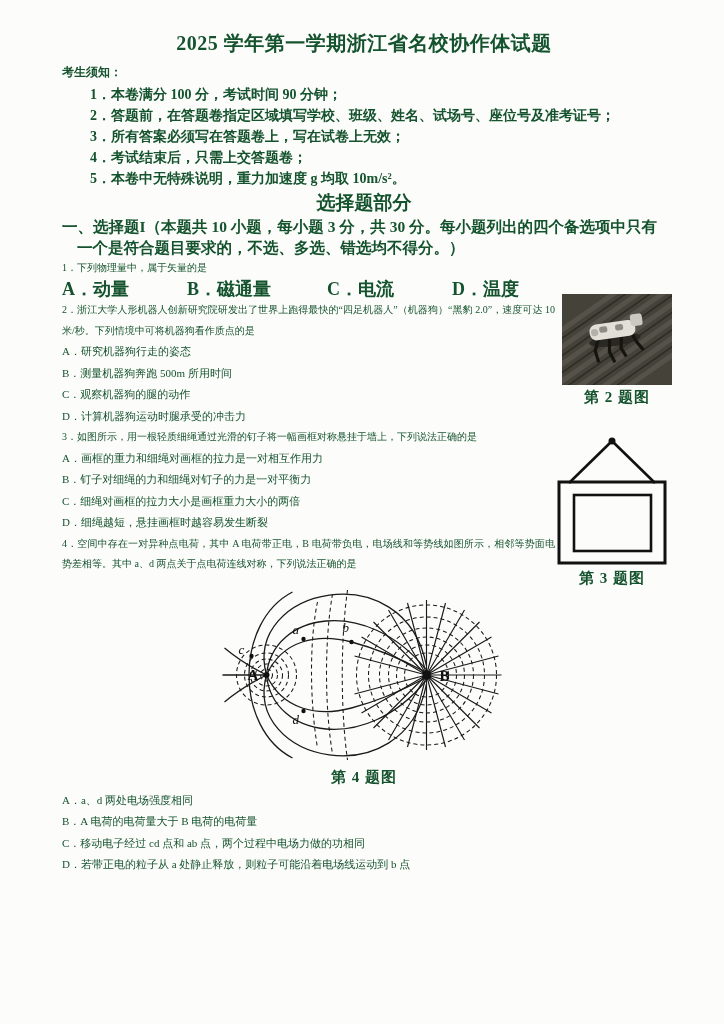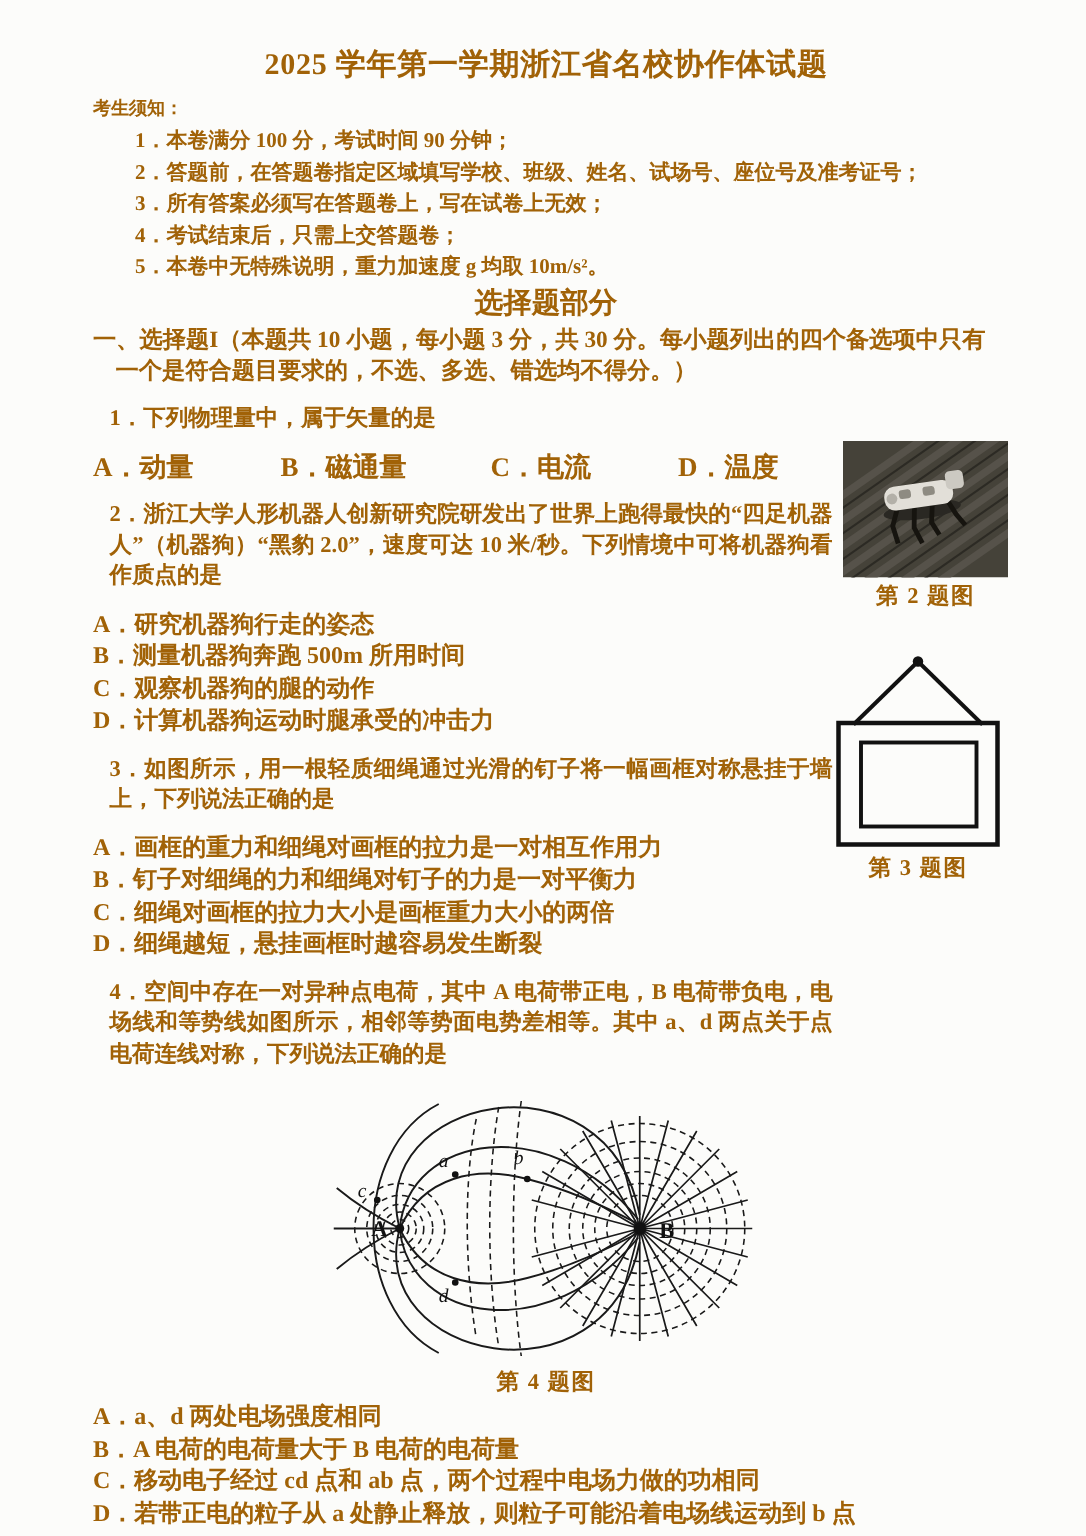--- a/index.html
+++ b/index.html
@@ -1,30 +1,30 @@
 <!DOCTYPE html>
 <html><head>
 <meta charset="utf-8">
 <style>
   html,body{margin:0;padding:0;background:#d9d9d9;}
   .page{
     position:relative;width:724px;height:1024px;margin:0 auto;
-    background:#fcfcfa;color:#a16207;overflow:hidden;
+    background:#fcfcfa;color:#14532d;overflow:hidden;
     font-family:"Liberation Serif","DejaVu Serif",serif;
   }
   .content{position:absolute;left:62px;top:30px;width:604px;}
   .title1{font-size:20px;font-weight:bold;text-align:center;line-height:26px;letter-spacing:.5px;}
   .title2{font-size:19px;font-weight:bold;text-align:center;line-height:27px;letter-spacing:.5px;}
   .notice-head{font-size:12px;font-weight:bold;line-height:23px;margin-top:5px;}
   .notice-item{font-size:14px;font-weight:bold;line-height:21px;padding-left:28px;}
   .sec-head{font-size:19px;font-weight:bold;text-align:center;line-height:28px;}
   .intro{font-size:15.5px;font-weight:bold;line-height:20.5px;padding-left:15px;text-indent:-15px;}
-  .stem{font-size:15px;font-weight:bold;line-height:20.5px;margin:11px;text-align:justify;}
+  .stem{font-size:10px;font-weight:normal;line-height:20.5px;margin:0;text-align:justify;}
   .narrow{margin-right:111px;}
-  .opt{font-size:16px;font-weight:bold;line-height:21.5px;}
+  .opt{font-size:11px;font-weight:normal;line-height:21.5px;}
   .optrow{display:flex;font-size:18px;font-weight:bold;line-height:21.5px;}
   .optrow .c1{width:125px;}
   .optrow .c2{width:140px;}
   .optrow .c3{width:125px;}
   .figcap{font-size:15px;font-weight:bold;margin-top:3px;text-align:center;letter-spacing:1px;}
   .fig2{position:absolute;left:560px;top:294px;width:114px;}
   .fig2 svg{display:block;margin:0 auto;}
   .fig3{position:absolute;left:552px;top:432px;width:120px;}
   .fig3 svg{display:block;margin:0 auto;}
   .fig4{width:305px;margin:5px auto 3px;}

